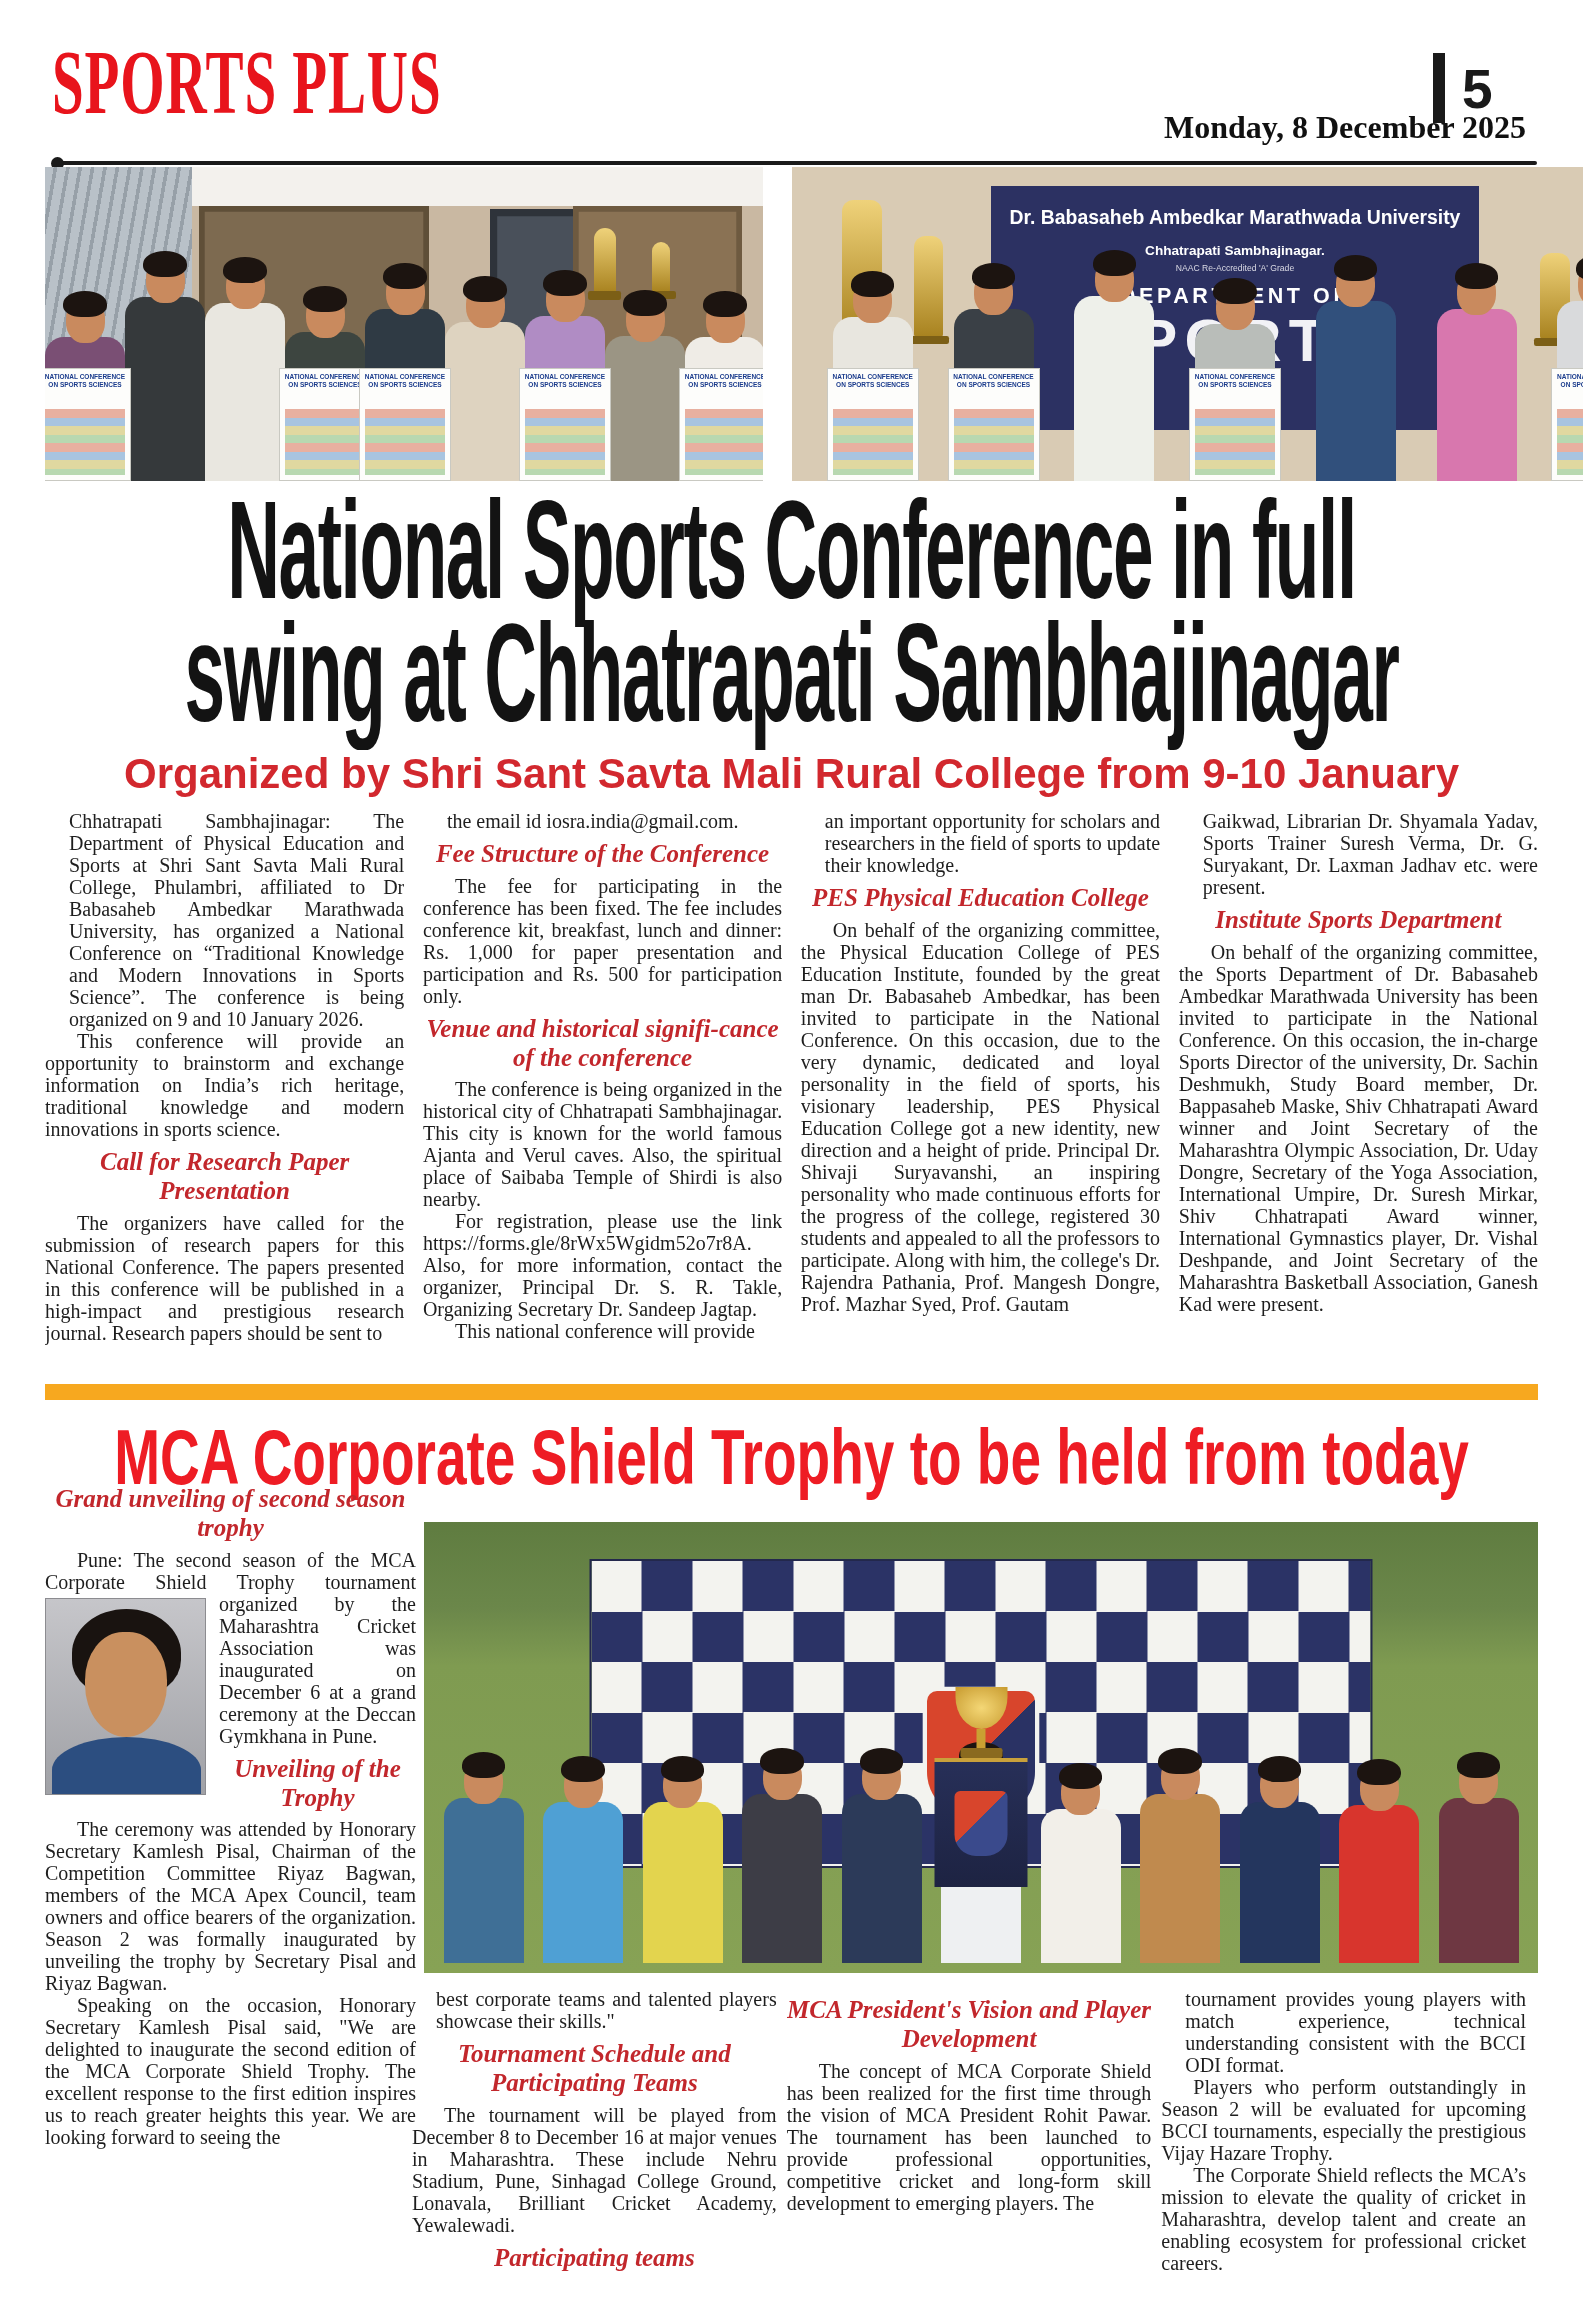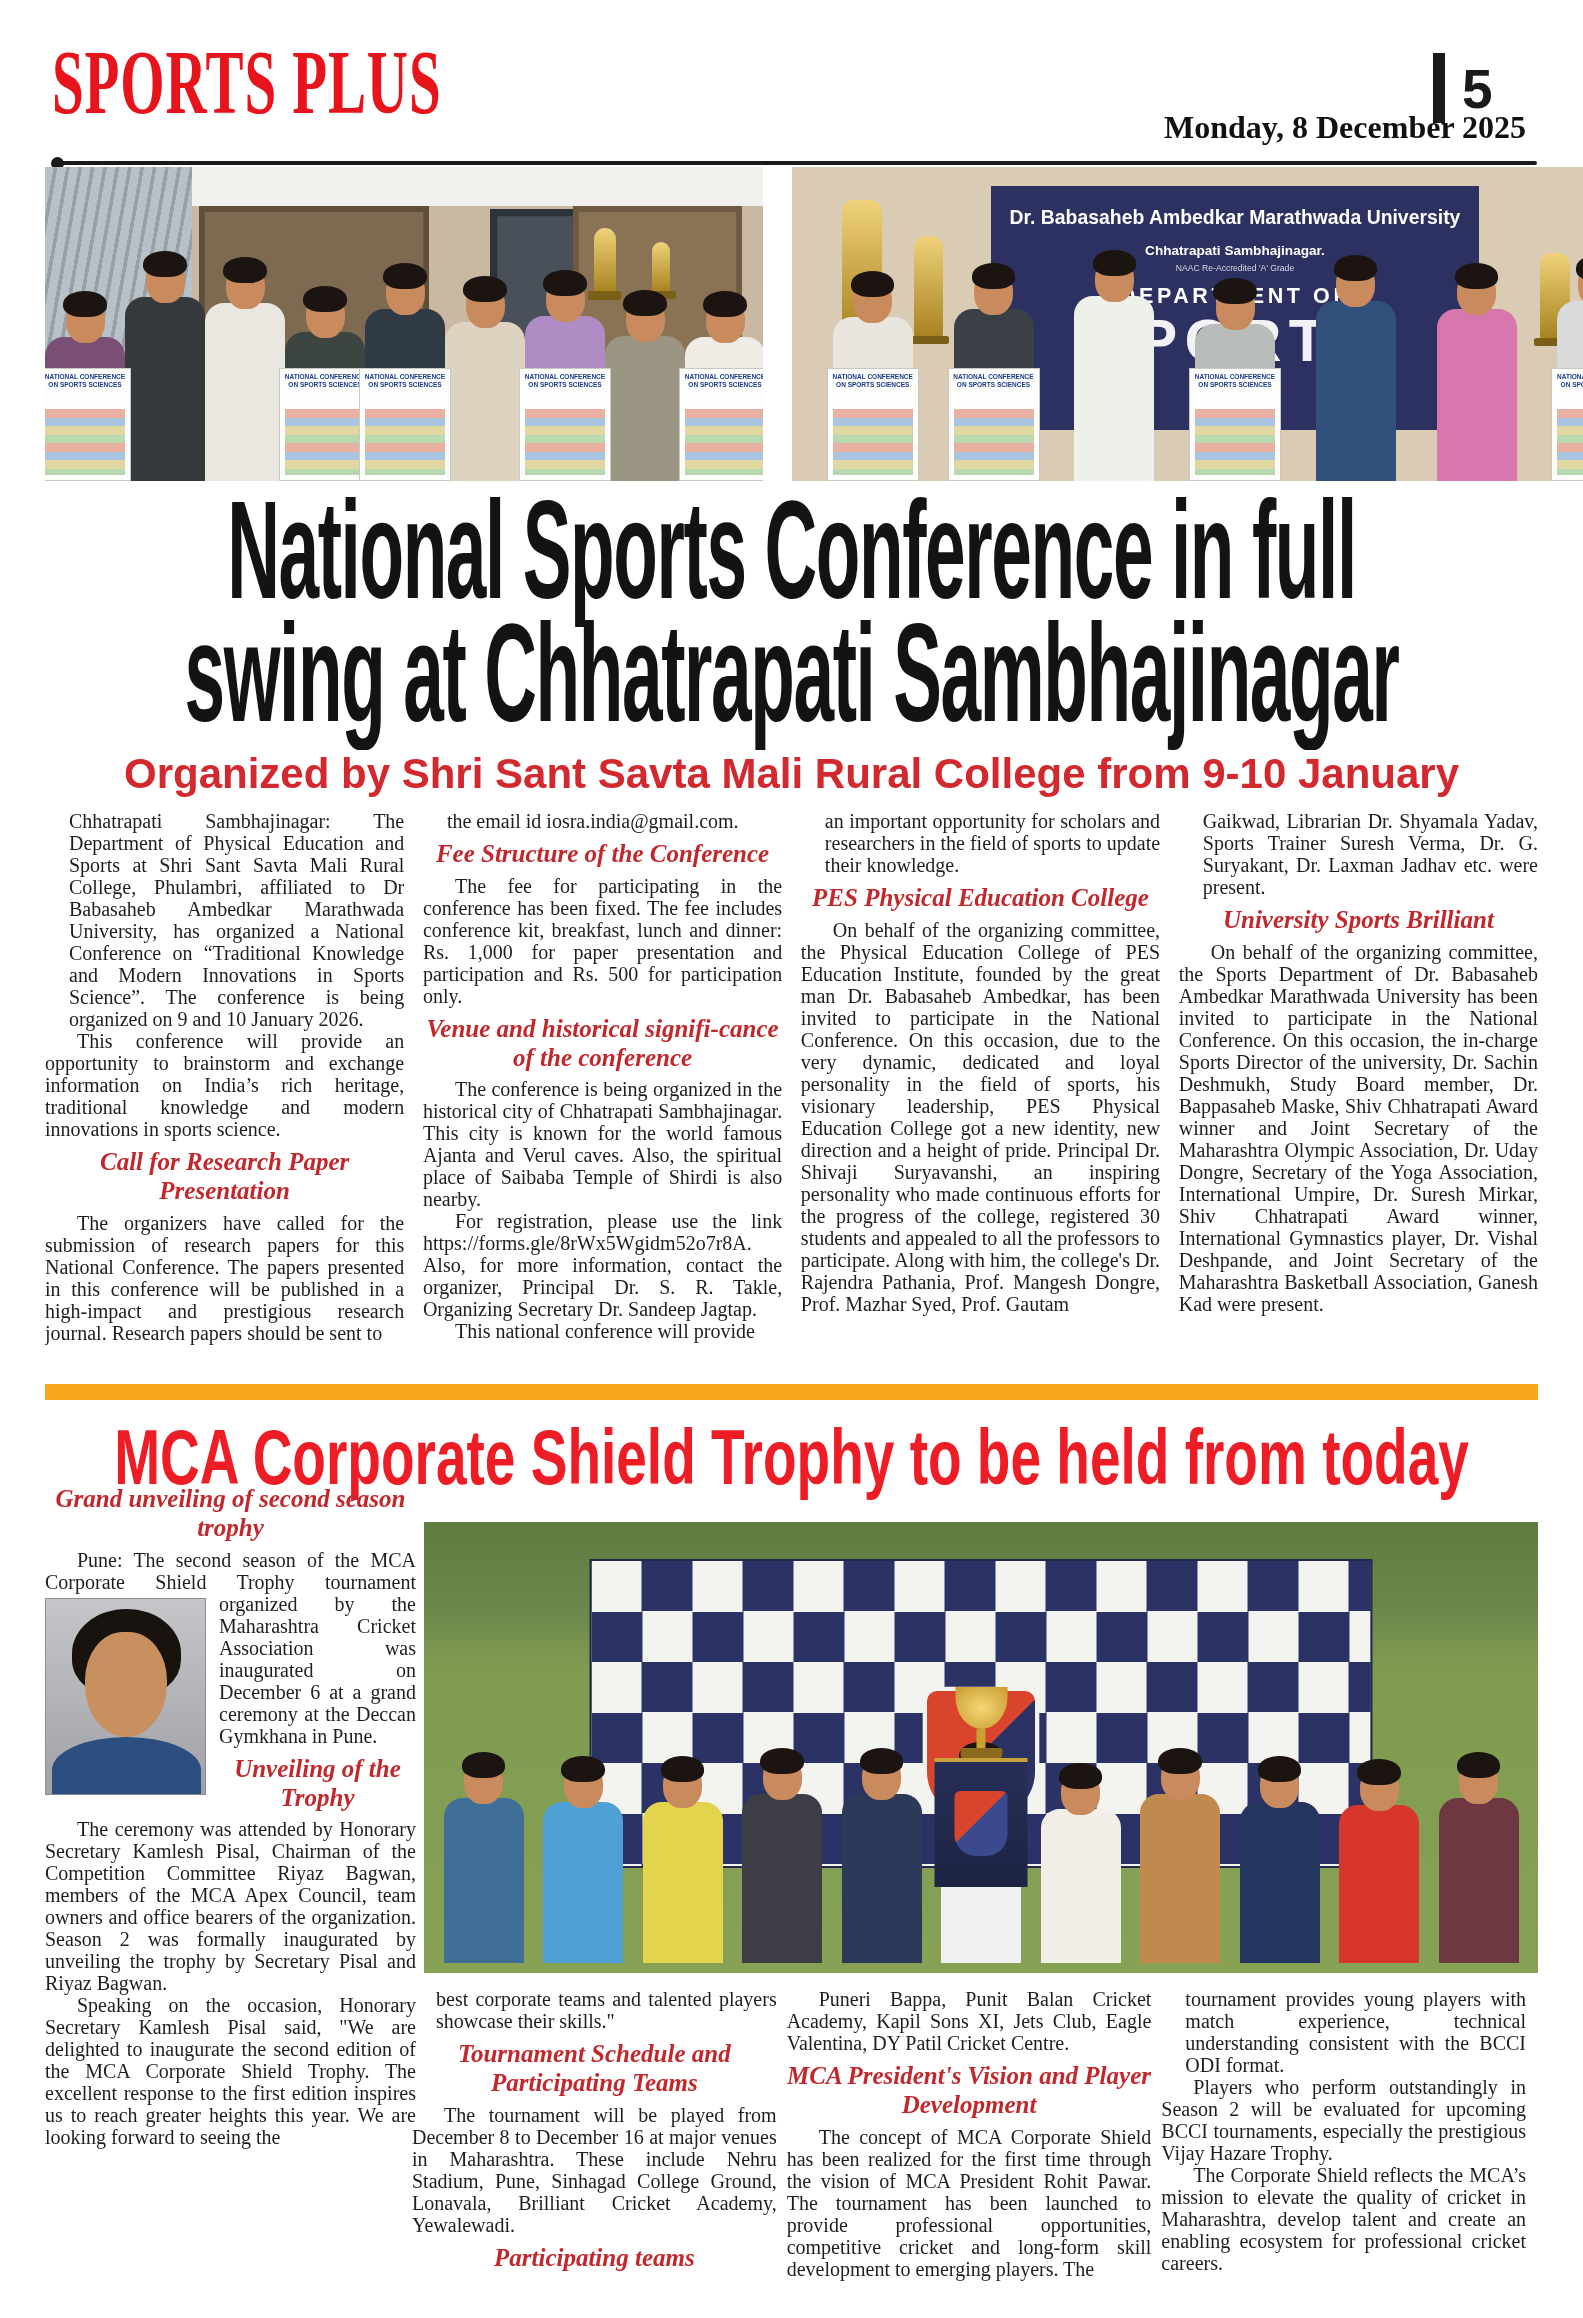--- a/index.html
+++ b/index.html
@@ -258,21 +258,21 @@
       <p class="body">For registration, please use the link https://forms.gle/8rWx5Wgidm52o7r8A. Also, for more information, contact the organizer, Principal Dr. S. R. Takle, Organizing Secretary Dr. Sandeep Jagtap.</p>
       <p class="body">This national conference will provide</p>
     </div>
     <div class="ncol">
       <p class="body cont">an important opportunity for scholars and researchers in the field of sports to update their knowledge.</p>
       <h3 class="redh">PES Physical Education College</h3>
       <p class="body">On behalf of the organizing committee, the Physical Education College of PES Education Institute, founded by the great man Dr. Babasaheb Ambedkar, has been invited to participate in the National Conference. On this occasion, due to the very dynamic, dedicated and loyal personality in the field of sports, his visionary leadership, PES Physical Education College got a new identity, new direction and a height of pride. Principal Dr. Shivaji Suryavanshi, an inspiring personality who made continuous efforts for the progress of the college, registered 30 students and appealed to all the professors to participate. Along with him, the college's Dr. Rajendra Pathania, Prof. Mangesh Dongre, Prof. Mazhar Syed, Prof. Gautam</p>
     </div>
     <div class="ncol">
       <p class="body cont">Gaikwad, Librarian Dr. Shyamala Yadav, Sports Trainer Suresh Verma, Dr. G. Suryakant, Dr. Laxman Jadhav etc. were present.</p>
-      <h3 class="redh">University Sports Brilliant</h3>
+      <h3 class="redh">Institute Sports Department</h3>
       <p class="body">On behalf of the organizing committee, the Sports Department of Dr. Babasaheb Ambedkar Marathwada University has been invited to participate in the National Conference. On this occasion, the in-charge Sports Director of the university, Dr. Sachin Deshmukh, Study Board member, Dr. Bappasaheb Maske, Shiv Chhatrapati Award winner and Joint Secretary of the Maharashtra Olympic Association, Dr. Uday Dongre, Secretary of the Yoga Association, International Umpire, Dr. Suresh Mirkar, Shiv Chhatrapati Award winner, International Gymnastics player, Dr. Vishal Deshpande, and Joint Secretary of the Maharashtra Basketball Association, Ganesh Kad were present.</p>
     </div>
   </div>
 
   <div class="divider"></div>
 
   <div class="mca-headline">MCA Corporate Shield Trophy to be held from today</div>
 
   <div class="mca-left">
     <h3 class="redh" style="margin-top:0;">Grand unveiling of second season trophy</h3>
@@ -345,21 +345,20 @@
   </div>
 
   <div class="mca-cols">
     <div class="ncol">
       <p class="body cont">best corporate teams and talented players showcase their skills."</p>
       <h3 class="redh">Tournament Schedule and Participating Teams</h3>
       <p class="body">The tournament will be played from December 8 to December 16 at major venues in Maharashtra. These include Nehru Stadium, Pune, Sinhagad College Ground, Lonavala, Brilliant Cricket Academy, Yewalewadi.</p>
       <h3 class="redh">Participating teams</h3>
     </div>
     <div class="ncol">
-      <p class="body">Puneri Bappa, Punit Balan Cricket Academy, Kapil Sons XI, Jets Club, Eagle Valentina, DY Patil Cricket Centre.</p>
       <h3 class="redh">MCA President's Vision and Player Development</h3>
       <p class="body">The concept of MCA Corporate Shield has been realized for the first time through the vision of MCA President Rohit Pawar. The tournament has been launched to provide professional opportunities, competitive cricket and long-form skill development to emerging players. The</p>
     </div>
     <div class="ncol">
       <p class="body cont">tournament provides young players with match experience, technical understanding consistent with the BCCI ODI format.</p>
       <p class="body">Players who perform outstandingly in Season 2 will be evaluated for upcoming BCCI tournaments, especially the prestigious Vijay Hazare Trophy.</p>
       <p class="body">The Corporate Shield reflects the MCA’s mission to elevate the quality of cricket in Maharashtra, develop talent and create an enabling ecosystem for professional cricket careers.</p>
     </div>
   </div>
 

